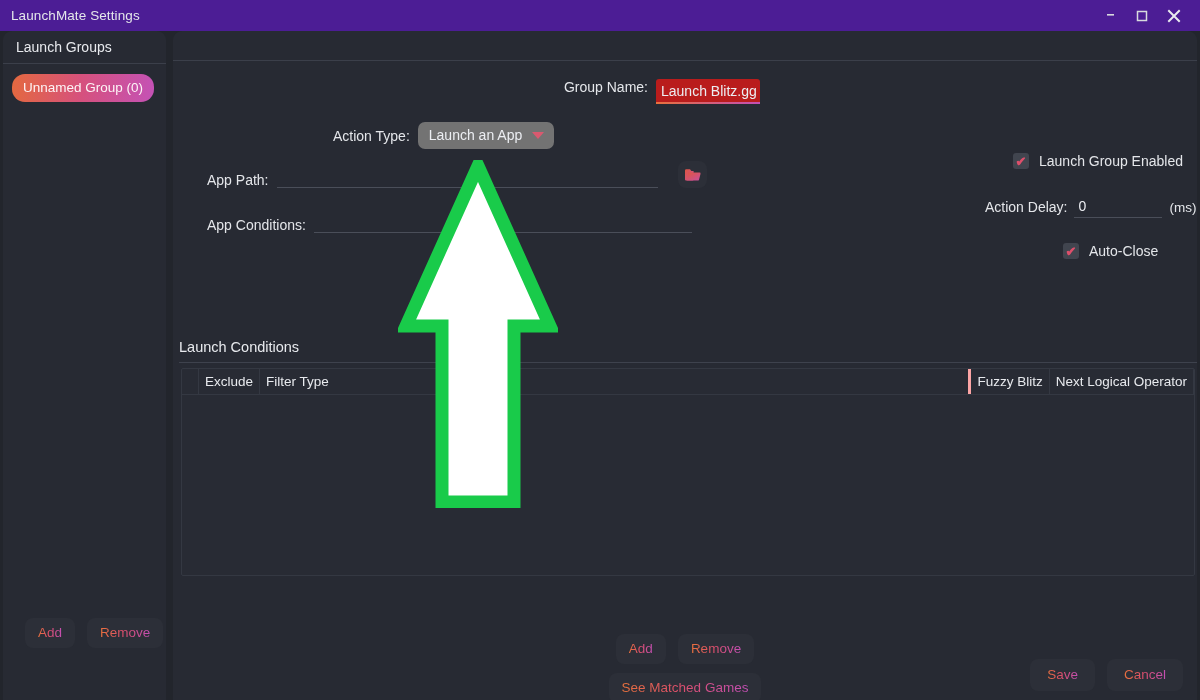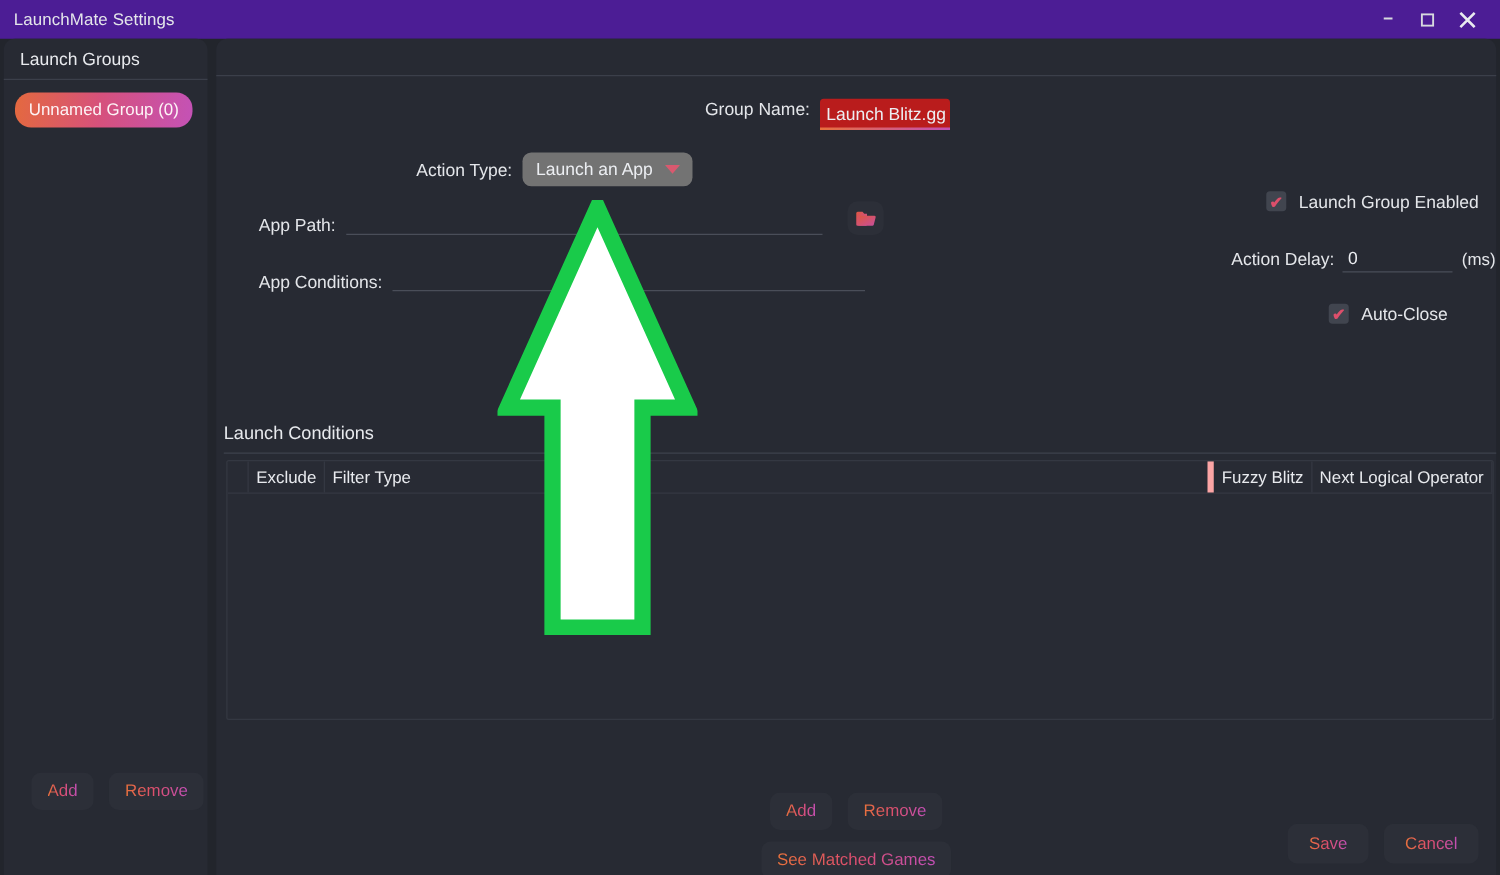--- a/index.html
+++ b/index.html
@@ -231,21 +231,21 @@
   }
   .thead { display: flex; height: 26px; border-bottom: 1px solid #343842; }
   .th {
     border-right: 1px solid #343842;
     color: #e8eaee; font-size: 13.5px;
     display: flex; align-items: center;
     padding: 0 6px;
     white-space: nowrap;
     cursor: default;
   }
-  .th.sp { flex: 1; border-right: 5px solid #fca5a5; text-align: center; }
+  .th.sp { flex: 1; border-right: 3px solid #fca5a5; text-align: center; }
   .th.blank { width: 17px; }
   .tbody { height: 230px; }
 
   
   .center-btns {
     position: absolute; left: 0; right: 0; top: 573px;
     display: flex; flex-direction: column; align-items: center; gap: 9px;
   }
   .center-btns .rowg { display: flex; gap: 12px; }
 

